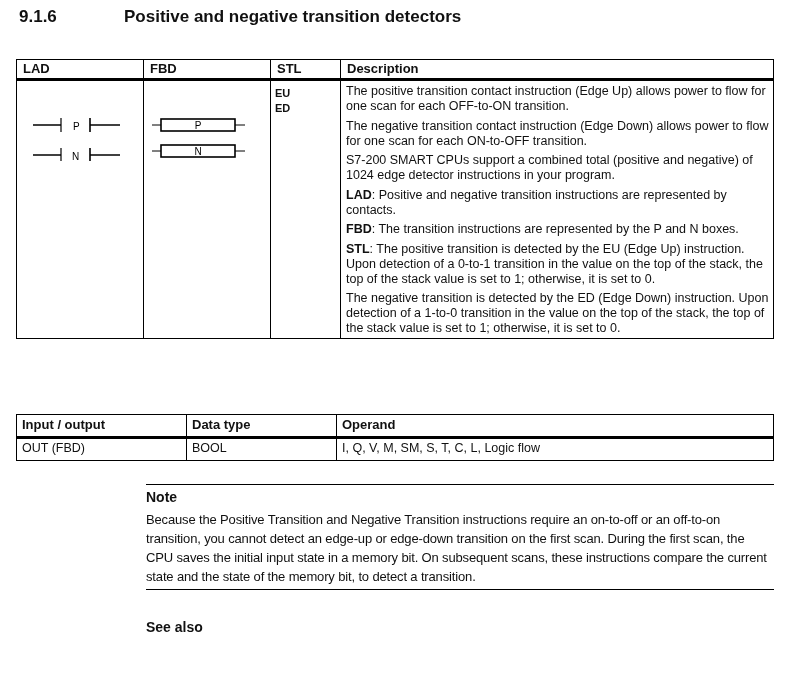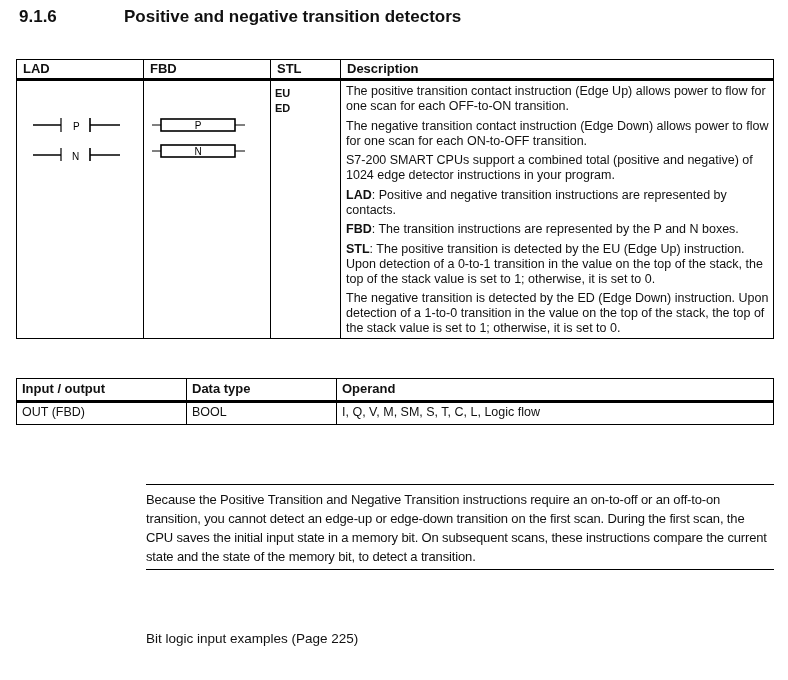--- a/index.html
+++ b/index.html
@@ -13,21 +13,21 @@
   td, th { border:1px solid #000; vertical-align:top; text-align:left; padding:0; }
   th { font-weight:bold; font-size:13px; }
 
   #t1 { left:16px; top:59px; width:758px; }
   #t1 th { height:17px; padding:1px 0 0 6px; border-bottom:3px solid #000; }
   #t1 td.desc { font-size:12.5px; line-height:15px; padding:3px 4px 2px 5px; }
   #t1 td.desc p { margin:0 0 4.5px 0; }
   #t1 td.desc p:last-child { margin-bottom:0; }
   .stl { font-family:Liberation Sans, sans-serif; font-weight:bold; font-size:11px; line-height:15px; padding:5px 0 0 4px; }
 
-  #t2 { left:16px; top:378px; width:758px;padding-left:32px; }
+  #t2 { left:16px; top:414px; width:758px;padding-left:32px; }
   #t2 th { height:19px; padding:2px 0 0 5px; border-bottom:3px solid #000; }
   #t2 td { font-size:12.5px; height:19px; padding:2px 0 0 5px; }
 
   .note { position:absolute; left:146px; top:484px; width:628px; }
   .note .rule { border-top:1px solid #000; height:0; }
   .note h4 { margin:4px 0 0 0; font-size:14px; font-weight:bold; }
   .note p { margin:5px 0 0 0; font-size:13px; line-height:19px; letter-spacing:-0.15px; }
   .note .rule-bottom { border-top:1px solid #000; margin-top:3px; }
   .seealso { position:absolute; left:146px; top:619px; }
   .seealso h4 { margin:0; font-size:14px; font-weight:bold; }
@@ -124,19 +124,20 @@
   <tr>
     <td>OUT (FBD)</td>
     <td>BOOL</td>
     <td>I, Q, V, M, SM, S, T, C, L, Logic flow</td>
   </tr>
 </tbody>
   </table>
 
 <div class="note">
   <div class="rule"></div>
+  <h4>Note</h4>
   <p>Because the Positive Transition and Negative Transition instructions require an on-to-off or an off-to-on transition, you cannot detect an edge-up or edge-down transition on the first scan. During the first scan, the CPU saves the initial input state in a memory bit. On subsequent scans, these instructions compare the current state and the state of the memory bit, to detect a transition.</p>
   <div class="rule-bottom"></div>
 </div>
 
 <div class="seealso">
-  <a>Bit logic input examples (Page 225)</a>
+  <h4>See also</h4>
 </div>
 
 </body></html>

